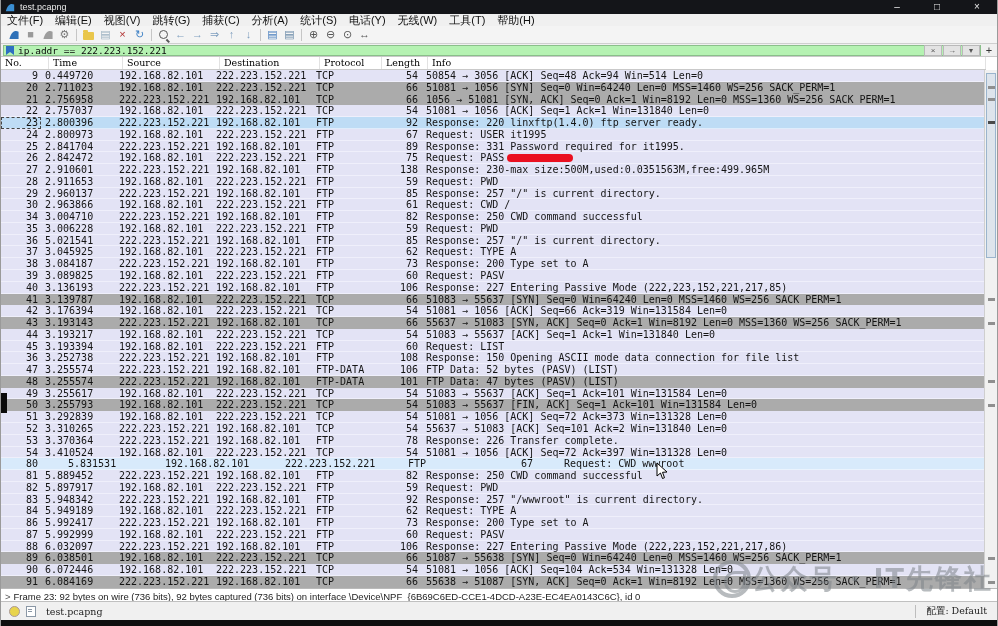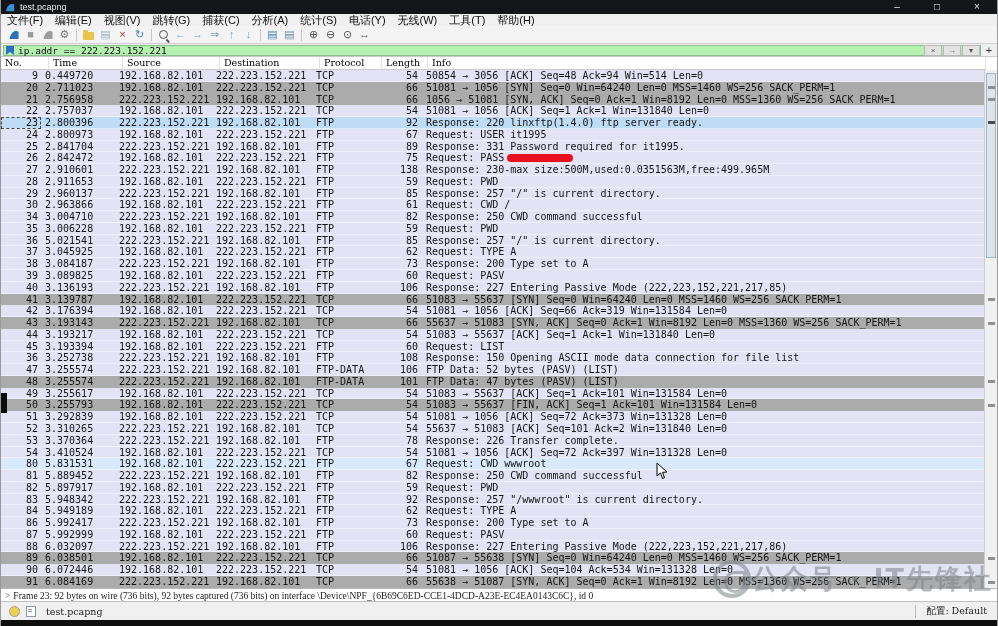--- a/index.html
+++ b/index.html
@@ -38,41 +38,41 @@
   #filter-plus{width:16px;display:flex;align-items:center;justify-content:center;font-size:11px;color:#333;}
   
   #header{position:absolute;left:0;top:57px;width:985px;height:13px;background:#fff;border-bottom:1px solid #c9c9c9;
           display:flex;font-family:"DejaVu Serif",serif;font-size:9.5px;color:#000;box-sizing:border-box;}
   #header .hc{border-right:1px solid #e2e2e2;padding-left:4px;box-sizing:border-box;line-height:12px;overflow:hidden;white-space:nowrap;}
   #list{position:absolute;left:0;top:70px;width:985px;height:518px;overflow:hidden;background:#fdfdfd;}
   .row{display:flex;height:11.773px;font-family:"DejaVu Sans Mono",monospace;font-size:10px;line-height:11.8px;
        color:#141414;white-space:nowrap;background:var(--row-default);box-shadow:inset 0 -1px rgba(250,250,255,.55);}
   .row.gray{background:var(--row-gray);box-shadow:none;}
   .row.sel{background:var(--row-selected);}
-  .row.hov{background:var(--row-hover);}
+  .row.hov{background:var(--row-hover);gap:23px;}
   .c{overflow:hidden;box-sizing:border-box;}
   .c.no{width:40px;text-align:right;padding-right:3px;}
   .c.time{width:74px;padding-left:4px;}
   .c.src{width:97px;padding-left:4px;}
   .c.dst{width:100px;padding-left:4px;}
   .c.proto{width:62px;padding-left:4px;}
   .c.len{width:46px;text-align:right;padding-right:2px;}
   .c.info{flex:1;padding-left:6px;}
   .row.sel .no{outline:1px dashed #444;outline-offset:-1px;}
   .redact{display:inline-block;width:66px;height:8px;background:var(--redact);border-radius:4px;vertical-align:-1px;margin-left:3px;}
   .hc.no{width:48px;padding-left:8px;} .hc.time{width:74px;} .hc.src{width:97px;} .hc.dst{width:100px;}
   .hc.proto{width:62px;} .hc.len{width:46px;} .hc.info{flex:1;border-right:none;}
   
   #vscroll{position:absolute;right:0;top:70px;width:13px;height:518px;background:#f1f1f1;border-left:1px solid #cfcfcf;box-sizing:border-box;}
   #vscroll .thumb{position:absolute;left:1px;top:3px;width:10px;height:185px;background:rgba(175,200,225,.30);border:1px solid #9ab4cd;box-sizing:border-box;}
   #vscroll .mark{position:absolute;left:3px;width:7px;height:3px;background:#8f8f8f;}
   #vscroll .mark.selmark{background:#4a4a4a;}
   
   #details{position:absolute;left:0;top:588px;width:100%;height:13px;background:#fff;border-top:1px solid #b9b9b9;
-           font-family:Liberation Serif, serif;font-size:9.5px;color:#222;white-space:nowrap;overflow:hidden;
+           font-family:Liberation Sans, sans-serif;font-size:9.5px;color:#222;white-space:nowrap;overflow:hidden;
            line-height:15px;padding-left:4px;box-sizing:border-box;}
   #details .exp{color:#555;margin-right:3px;}
   
   #statusbar{position:absolute;left:0;top:601px;width:100%;height:19px;background:#f0f0f0;border-top:1px solid #c0c0c0;
              display:flex;align-items:center;font-family:"DejaVu Serif",serif;font-size:9.5px;color:#222;box-sizing:border-box;}
   .expert-dot{width:9px;height:9px;border-radius:50%;background:#e8d44d;border:1px solid #a99;margin:0 6px 0 8px;}
   .comment-pad{width:8px;height:9px;background:#fff;border:1px solid #8a97a5;margin-right:10px;position:relative;}
   .comment-pad::after{content:"";position:absolute;left:1px;top:2px;width:4px;height:1px;background:#8a97a5;box-shadow:0 2px 0 #8a97a5;}
   #status-counts{margin-left:auto;margin-right:30px;margin-top:36px;}
   #status-profile{border-left:1px solid #bdbdbd;padding:0 10px;}

